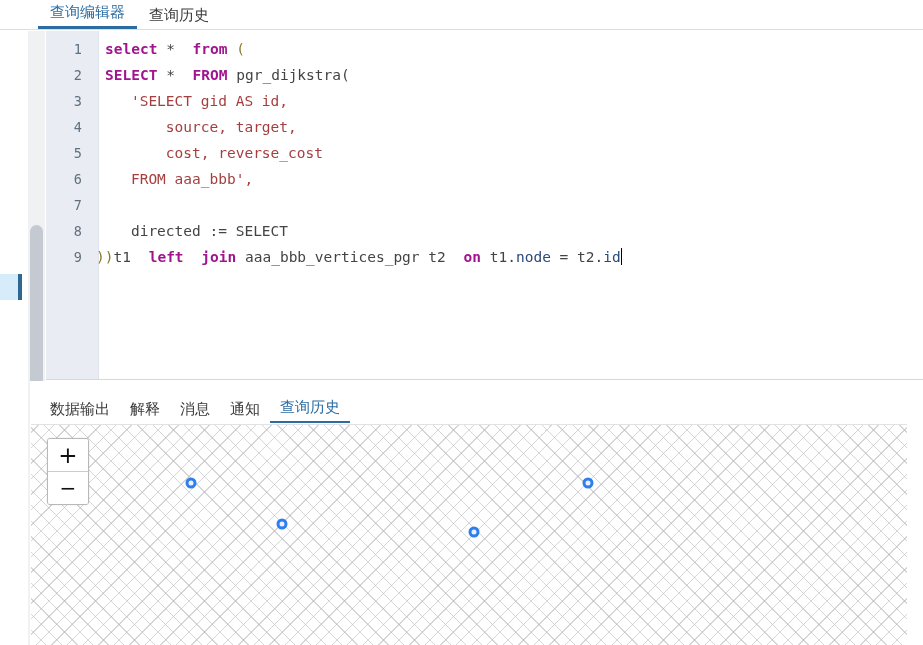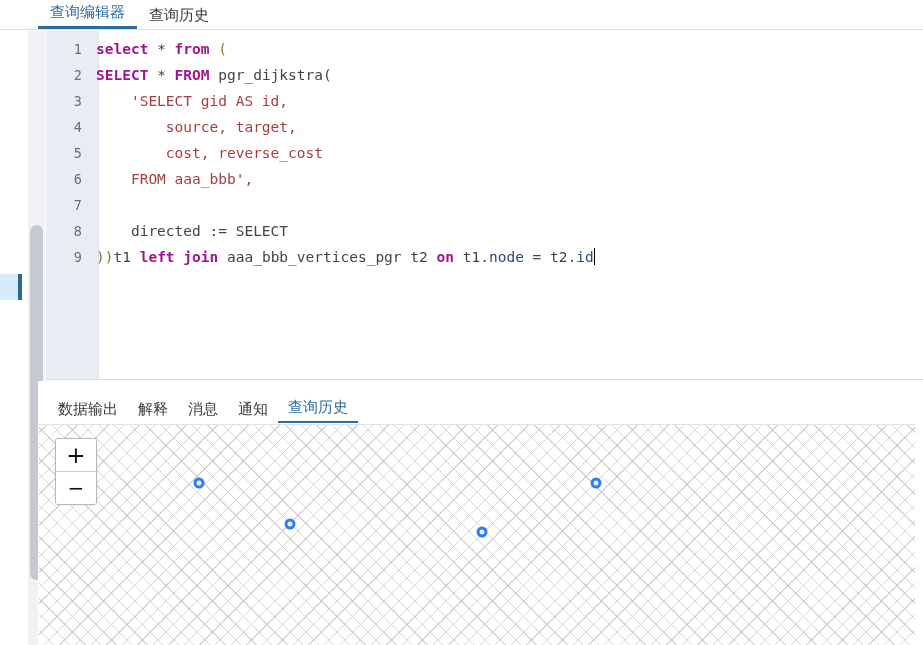--- a/index.html
+++ b/index.html
@@ -112,21 +112,21 @@
     text-align: right;
     padding-right: 9px;
     box-sizing: border-box;
     color: #60707f;
     font-size: 13.5px;
   }
   .ltxt {
     padding-left: 5px;
     color: #333333;
   }
-  .kw  { color: #a0158e; font-weight: bold; }
+  .kw  { color: #a0158e; font-weight: bold; margin-left: 9px; }
   .str { color: #a53f3f; text-align: right; }
   .num { color: #8a4b3a; font-weight: bold; }
   .fn  { color: #444444; }
   .par { color: #8a7b2a; }
   .op  { color: #444444; }
   .id  { color: #2b4a7a; }
   .caret {
     display: inline-block;
     width: 1px;
     height: 17px;
@@ -138,21 +138,21 @@
     position: absolute;
     left: 46px; top: 379px;
     width: 877px;
     height: 1px;
     background: #d8d8d8;
   }
 
   
   .results {
     position: absolute;
-    left: 38px; top: 381px;
+    left: 30px; top: 381px;
     width: 877px;
     height: 264px;
     background: #ffffff;
   }
   .result-tabs {
     position: absolute;
     left: 0; top: 0;
     width: 877px;
     height: 42px;
     display: flex;

